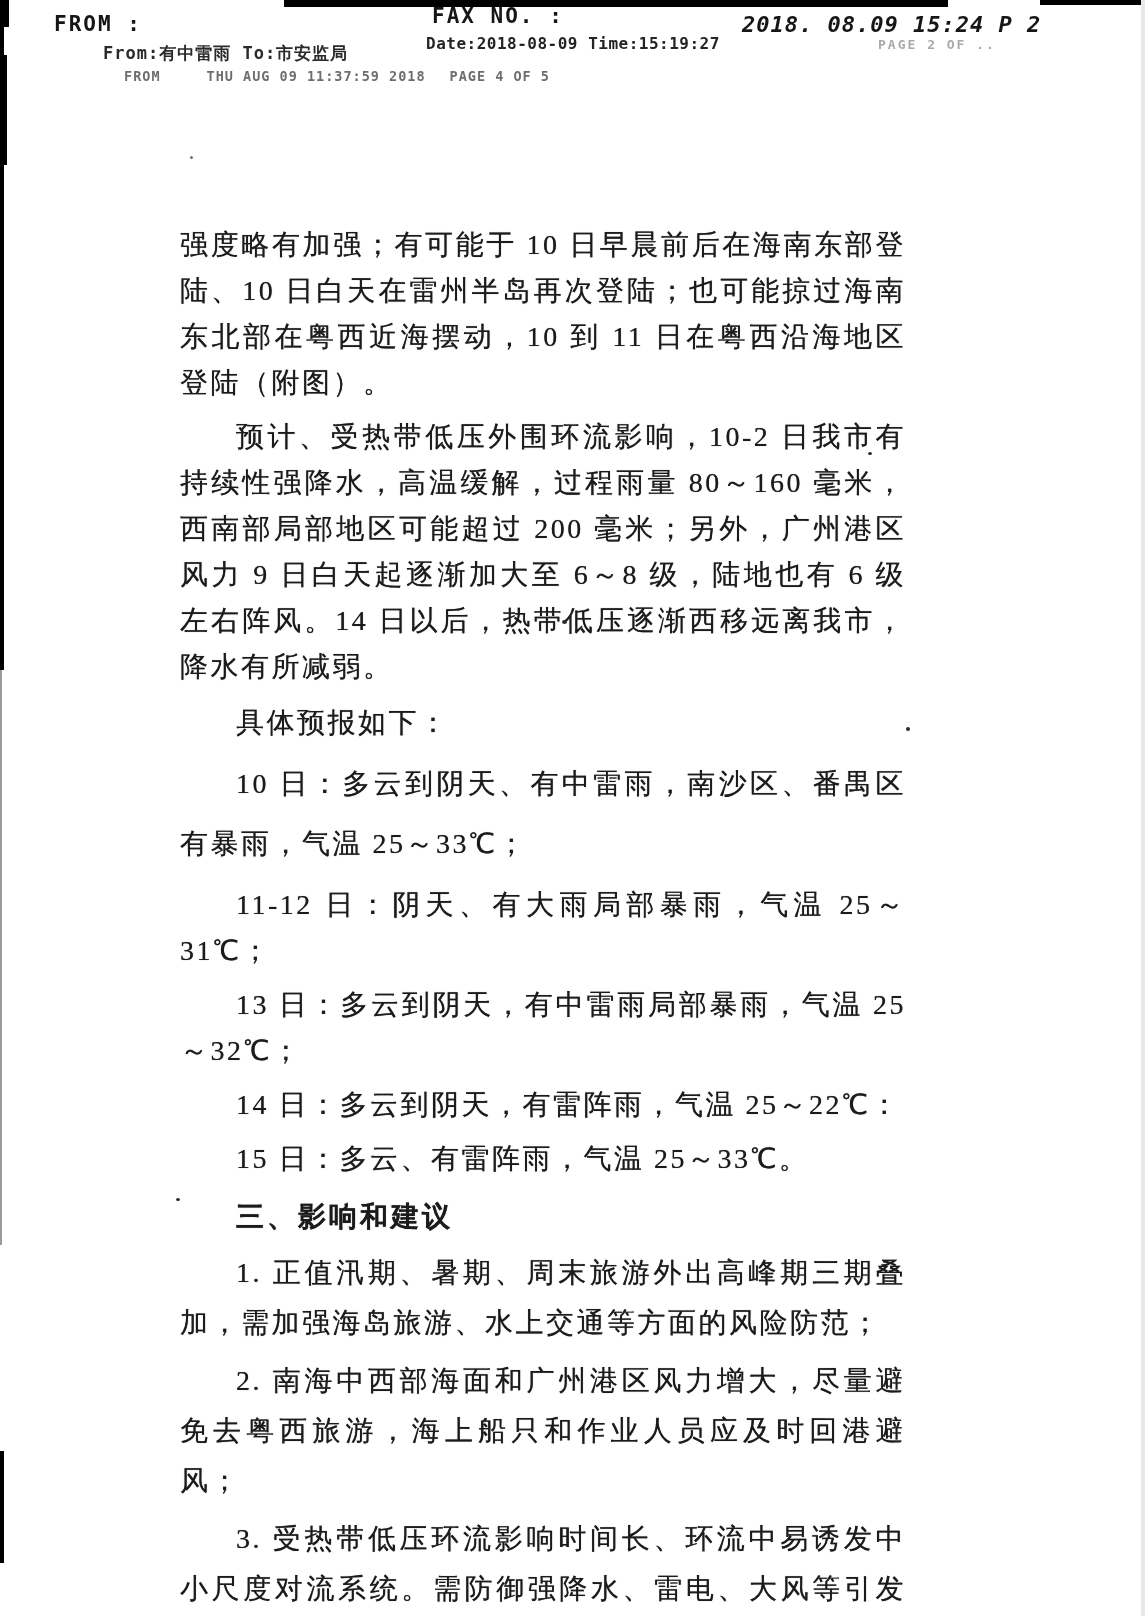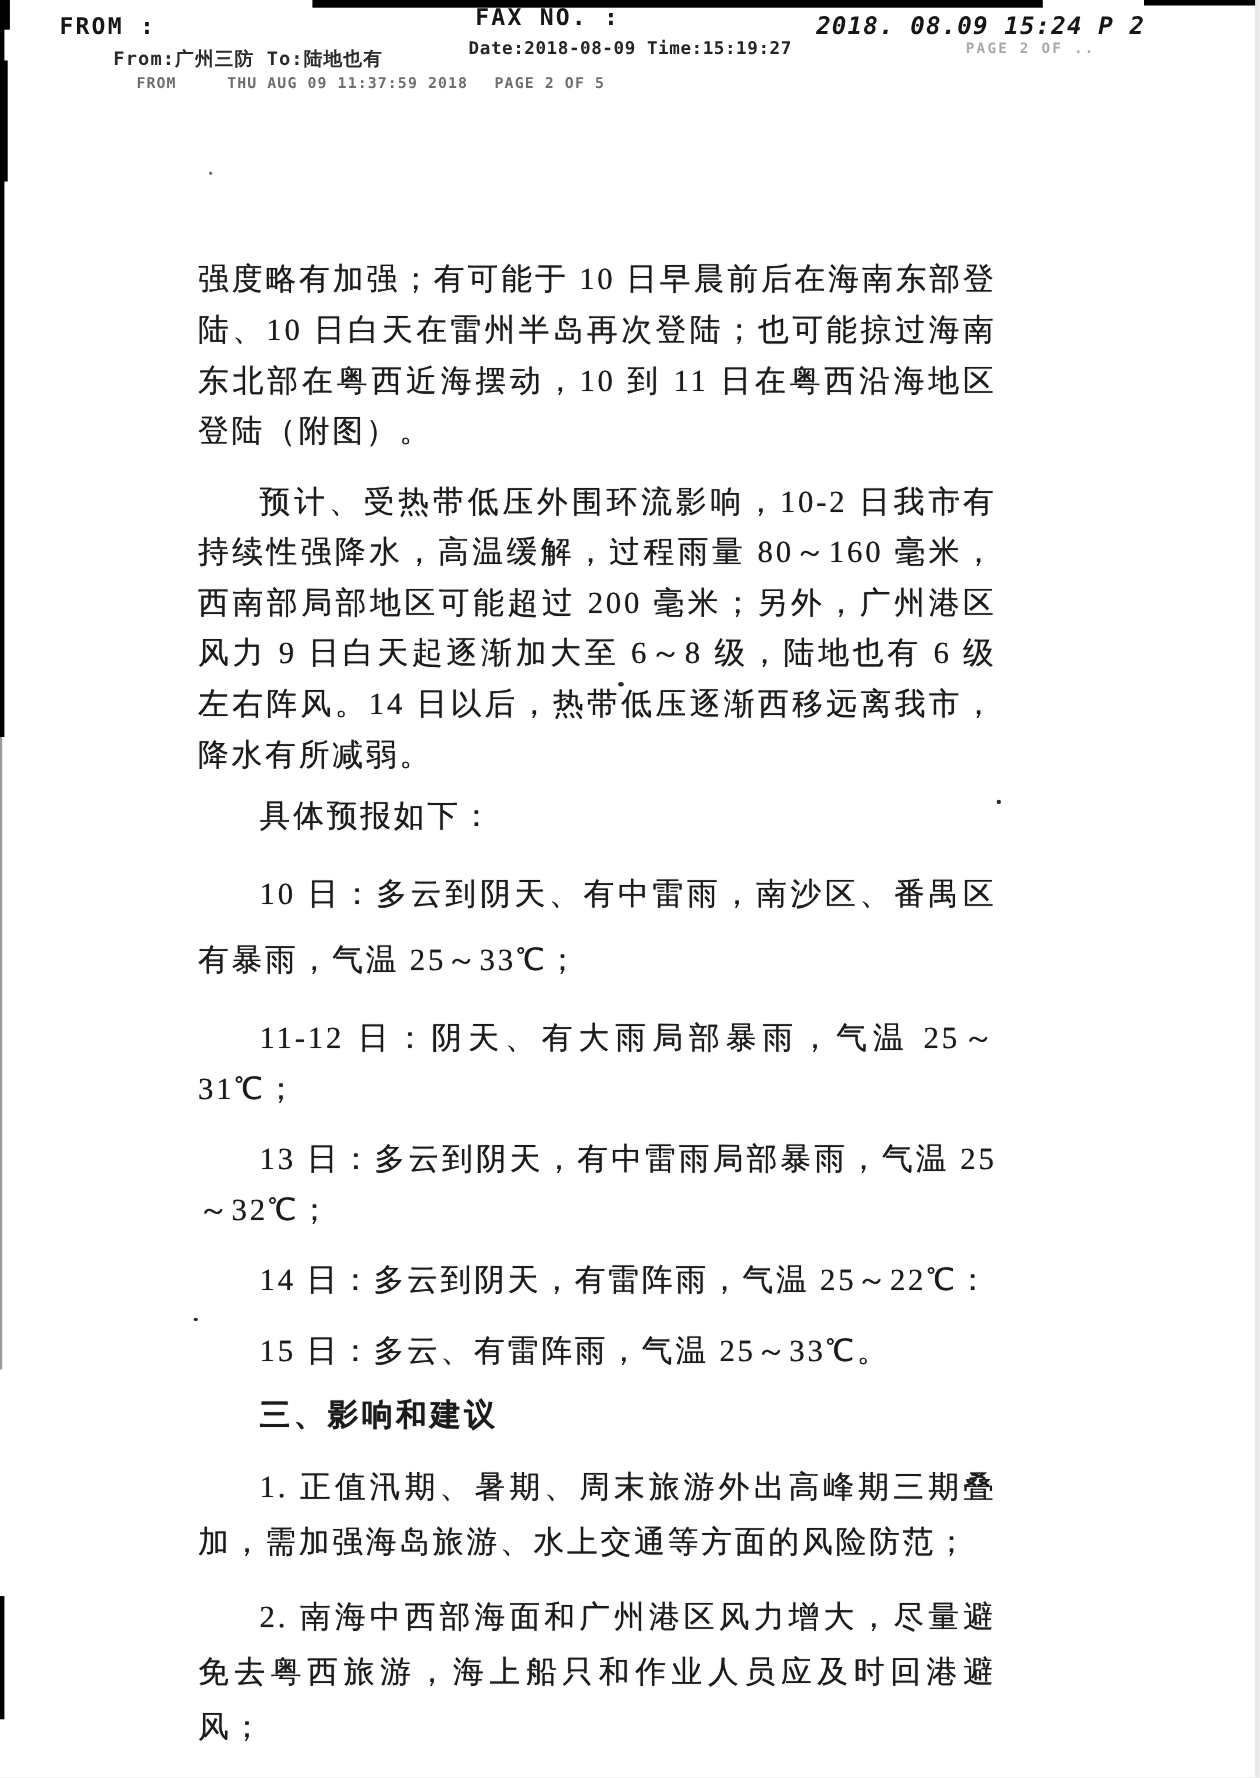--- a/index.html
+++ b/index.html
@@ -43,21 +43,21 @@
     position:absolute;
     left:180px;top:214px;width:726px;
     font-size:28px;
     color:#1b1b1b;
     text-align:justify;
     letter-spacing:2.5px;
     line-height:46px;
     text-shadow:0 0 0.7px rgba(20,20,20,0.75);
     filter:blur(0.25px);
   }
-  .para{margin:18px 0 5px 0;text-indent:2em;}
+  .para{margin:8px 0 5px 0;text-indent:2em;}
   .para.cont{text-indent:0;}
   .para.heading{font-weight:bold;margin:12px 0 8px 0;letter-spacing:3px;}
   .para.lead{margin-bottom:10px;}
   .para.spread{line-height:60px;margin-bottom:8px;}
   .para.day{margin-bottom:3px;}
   .para.gap-top{margin-top:10px;}
   .para.two{line-height:50px;margin-bottom:6px;}
   
   .art{position:absolute;background:#000;}
   .art-top-bar-a{left:284px;top:0;width:664px;height:7px;}
@@ -93,24 +93,24 @@
   <div class="speck speck-1"></div>
   <div class="speck speck-2"></div>
   <div class="speck speck-3"></div>
   <div class="speck speck-4"></div>
   <div class="speck speck-5"></div>
 
   <div class="hdr hdr-from">FROM :</div>
   <div class="hdr hdr-faxno">FAX NO. :</div>
   <div class="hdr hdr-stamp">2018. 08.09  15:24 P 2</div>
   <div class="hdr hdr-page-faded">PAGE 2 OF ..</div>
-  <div class="hdr hdr-route">From:广州三防 To:陆地也有</div>
+  <div class="hdr hdr-route">From:有中雷雨 To:市安监局</div>
   <div class="hdr hdr-date">Date:2018-08-09 Time:15:19:27</div>
   <div class="hdr hdr-machine">
-    <span>FROM</span><span class="gap1"></span><span>THU AUG 09 11:37:59 2018</span><span class="gap2"></span><span>PAGE 2 OF 5</span>
+    <span>FROM</span><span class="gap1"></span><span>THU AUG 09 11:37:59 2018</span><span class="gap2"></span><span>PAGE 4 OF 5</span>
   </div>
 
   <div class="doc">
     <div class="para cont">强度略有加强；有可能于 10 日早晨前后在海南东部登陆、10 日白天在雷州半岛再次登陆；也可能掠过海南东北部在粤西近海摆动，10 到 11 日在粤西沿海地区登陆（附图）。</div>
     <div class="para lead">预计、受热带低压外围环流影响，10-2 日我市有持续性强降水，高温缓解，过程雨量 80～160 毫米，西南部局部地区可能超过 200 毫米；另外，广州港区风力 9 日白天起逐渐加大至 6～8 级，陆地也有 6 级左右阵风。14 日以后，热带低压逐渐西移远离我市，降水有所减弱。</div>
     <div class="para gap-top">具体预报如下：</div>
     <div class="para spread">10 日：多云到阴天、有中雷雨，南沙区、番禺区有暴雨，气温 25～33℃；</div>
     <div class="para day">11-12 日：阴天、有大雨局部暴雨，气温 25～31℃；</div>
     <div class="para day">13 日：多云到阴天，有中雷雨局部暴雨，气温 25～32℃；</div>
     <div class="para day">14 日：多云到阴天，有雷阵雨，气温 25～22℃：</div>

